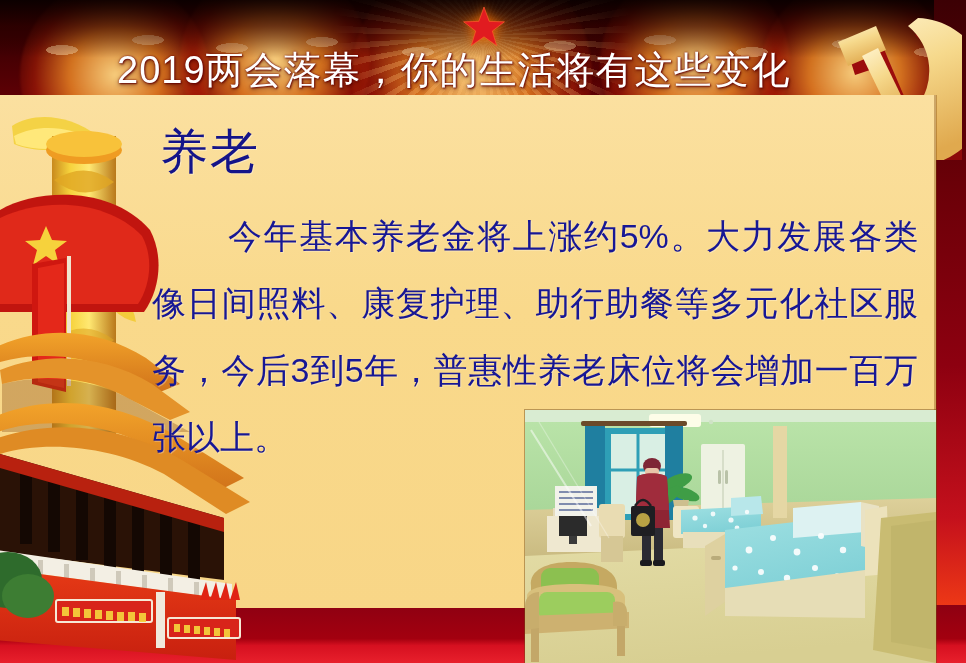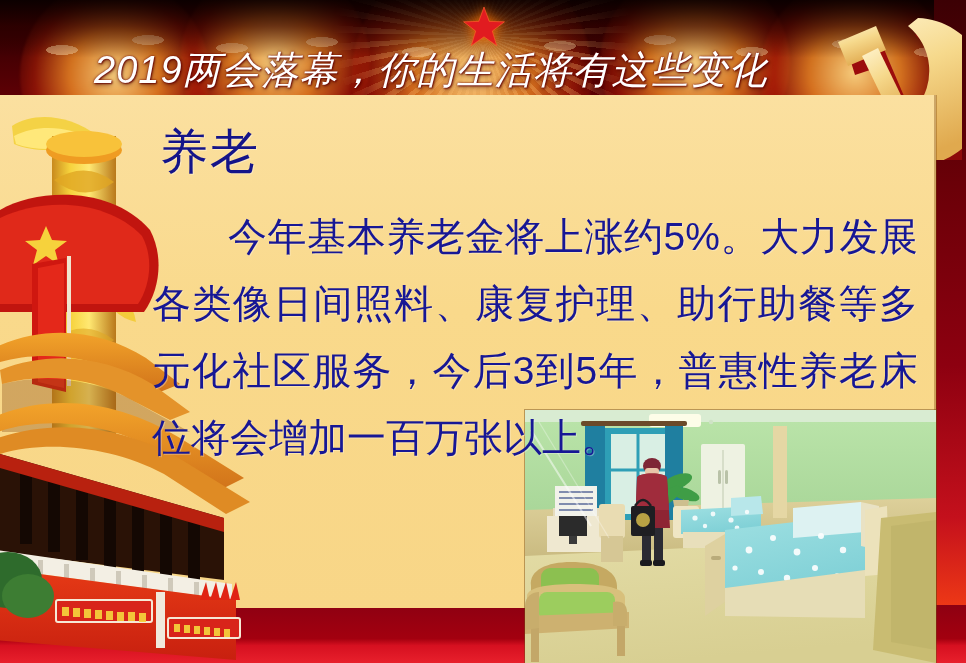--- a/index.html
+++ b/index.html
@@ -136,52 +136,51 @@
   .panel-edge-r {
     position: absolute;
     left: 934px; top: 95px;
     width: 3px; height: 513px;
     background: rgba(120,60,0,.35);
   }
 
   
   .title {
     position: absolute;
-    left: 94px; top: 47px;
+    left: 117px; top: 47px;
     font-size: 38px;
     line-height: 46px;
     letter-spacing: 1px;
     color: #ffffff;
     white-space: nowrap;
     text-shadow:
       0 0 2px rgba(120,0,0,.9),
       1px 1px 2px rgba(90,0,0,.85),
       0 2px 5px rgba(60,0,0,.55);
     z-index: 9;
-    font-style: italic;
   }
 
   
   .heading {
     position: absolute;
     left: 160px; top: 128px;
     font-size: 48px;
     line-height: 48px;
     color: #141489;
     letter-spacing: 2px;
     z-index: 9;
     text-shadow: 1px 1px 0 rgba(255,255,255,.35);
   }
 
   
   .body-text {
     position: absolute;
     left: 152px; top: 203px;
     width: 766px;
-    font-size: 39px;
+    font-size: 34px;
     line-height: 67px;
     color: #171795;
     text-indent: 76px;
     text-align: justify;
     text-justify: inter-character;
     letter-spacing: 0px;
     z-index: 9;
     text-shadow: 1px 1px 0 rgba(255,255,255,.3);
   }
 

